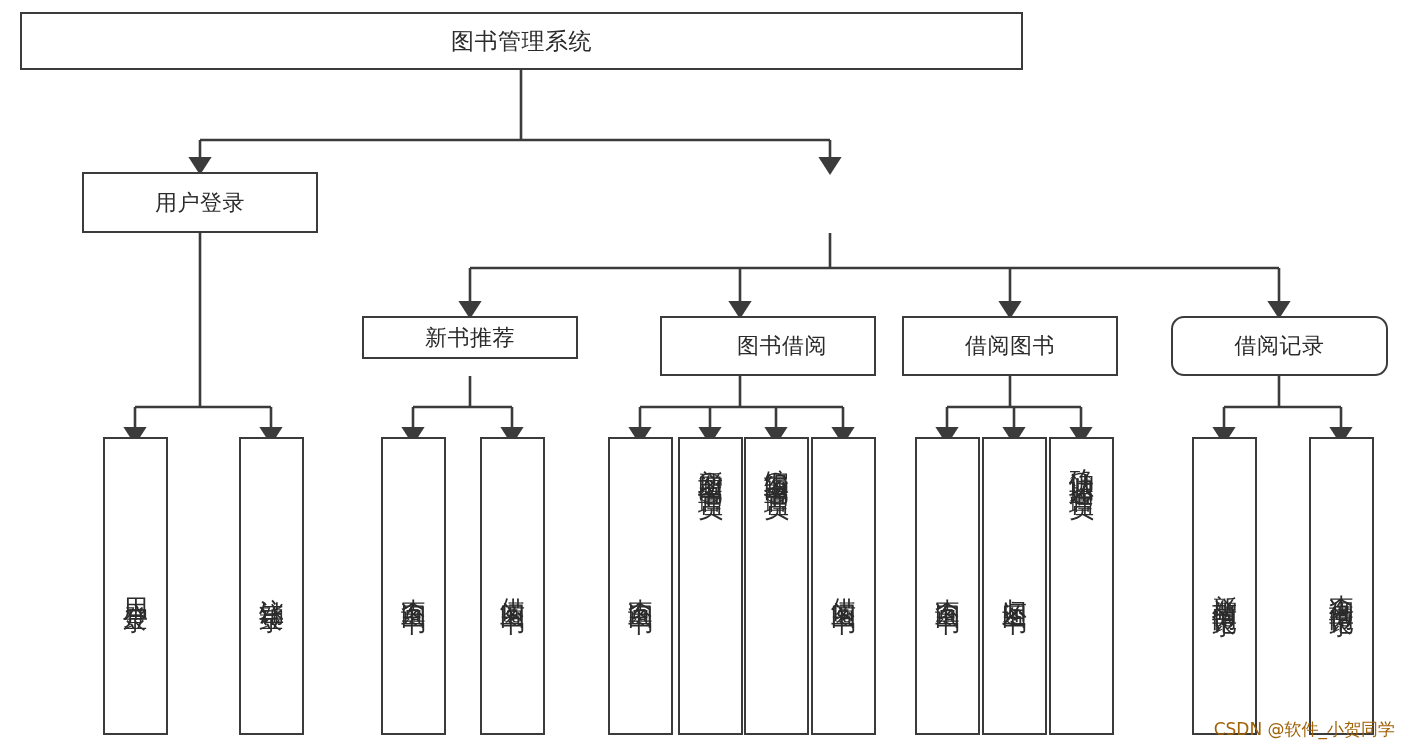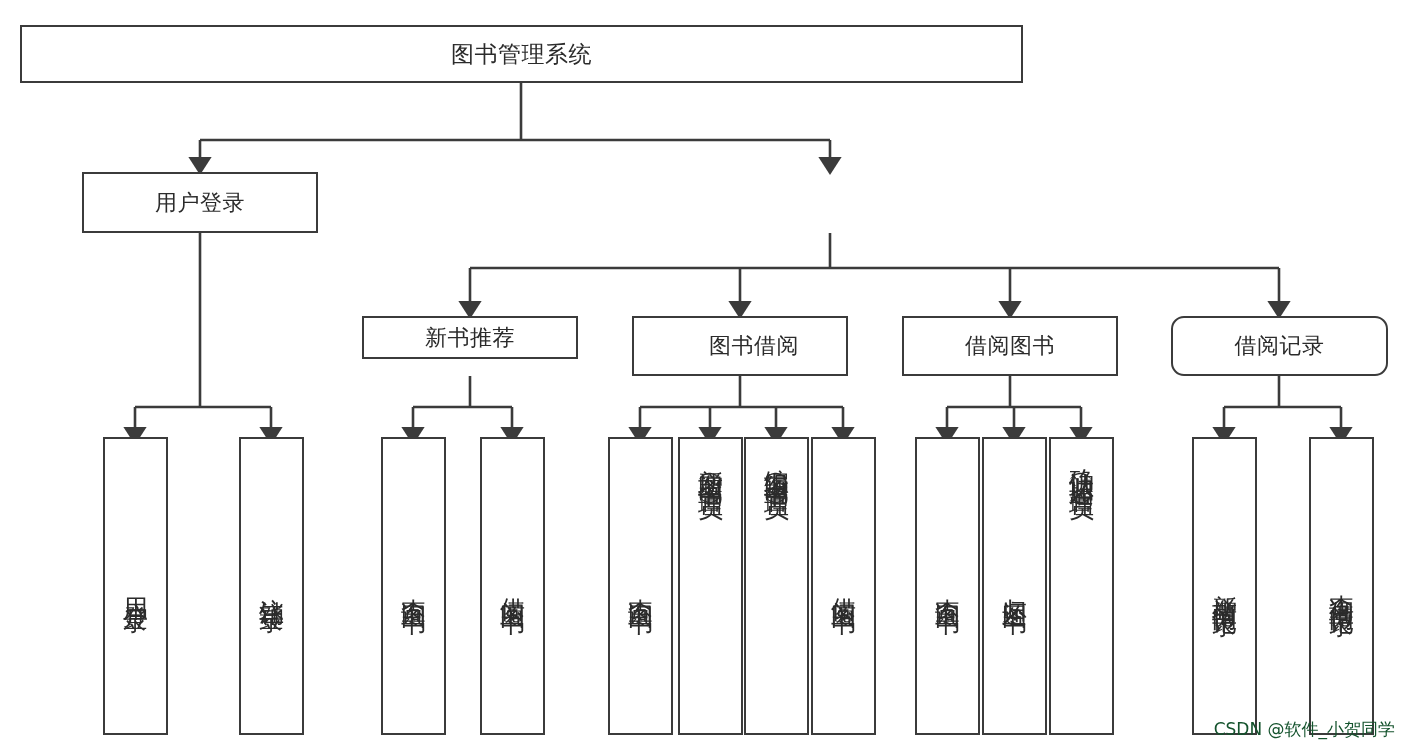--- a/index.html
+++ b/index.html
@@ -67,21 +67,21 @@
   }
   .node.leaf.centered {
     align-items: center;
     padding-top: 0;
   }
   .watermark {
     position: absolute;
     right: 10px;
     bottom: 6px;
     font-size: 17px;
-    color: #14532d;
+    color: #a16207;
     white-space: nowrap;
     z-index: 3;
     font-family: "DejaVu Sans", "Liberation Sans", sans-serif;
   }
 </style>
 </head>
 <body>
 
 <div id="canvas">
 
@@ -128,32 +128,32 @@
       <path d="M1014,407 L1014,430" marker-end="url(#arw)"></path>
       <path d="M1081,407 L1081,430" marker-end="url(#arw)"></path>
 
       <path d="M1279,376 L1279,407"></path>
       <path d="M1224,407 L1341,407"></path>
       <path d="M1224,407 L1224,430" marker-end="url(#arw)"></path>
       <path d="M1341,407 L1341,430" marker-end="url(#arw)"></path>
     </g>
   </svg>
 
-  <div class="node horiz root" style="left:20px; top:25px; width:1003px; height:58px;">
+  <div class="node horiz root" style="left:20px; top:12px; width:1003px; height:58px;">
     <span class="node-label">图书管理系统</span>
   </div>
 
   <div class="node horiz" style="left:82px; top:172px; width:236px; height:61px;">
     <span class="node-label">用户登录</span>
   </div>
 
   <div class="node horiz" style="left:362px; top:316px; width:216px; height:43px;">
     <span class="node-label">新书推荐</span>
   </div>
-  <div class="node horiz" style="left:632px; top:316px; width:216px; height:60px;padding-left:28px;">
+  <div class="node horiz" style="left:660px; top:316px; width:216px; height:60px;padding-left:28px;">
     <span class="node-label">图书借阅</span>
   </div>
   <div class="node horiz" style="left:902px; top:316px; width:216px; height:60px;">
     <span class="node-label">借阅图书</span>
   </div>
   <div class="node horiz" style="left:1171px; top:316px; width:217px; height:60px;border-radius:13px;">
     <span class="node-label">借阅记录</span>
   </div>
 
   <div class="node leaf centered" style="left:103px; top:437px; width:65px; height:298px;">

